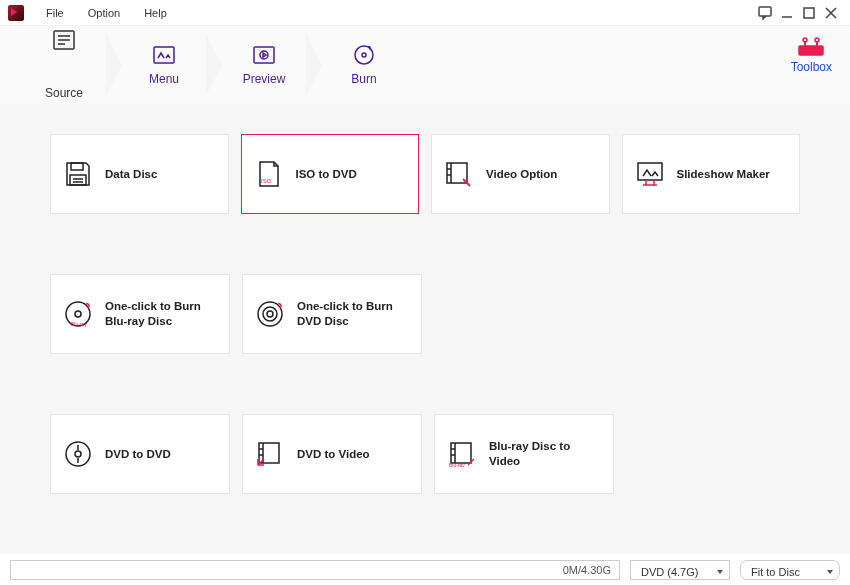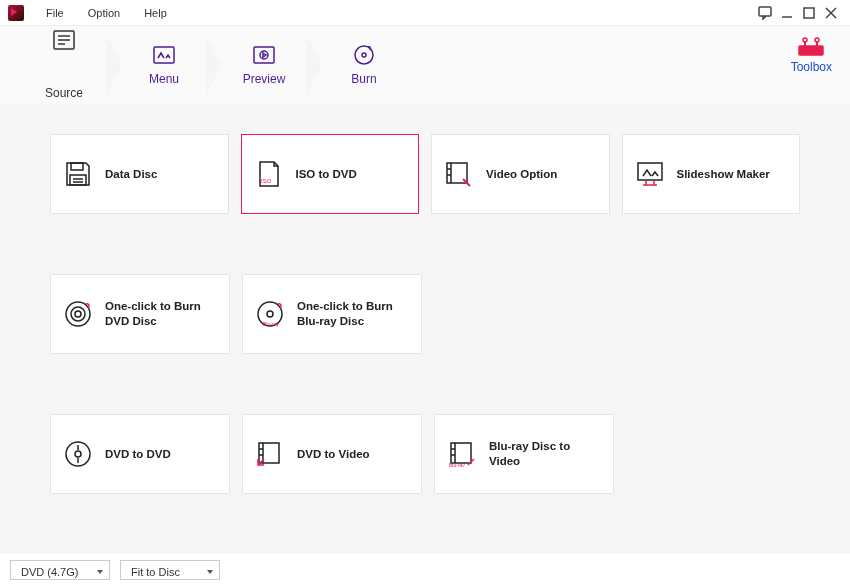--- a/index.html
+++ b/index.html
@@ -25,21 +25,21 @@
   .row { display: flex; gap: 12px; margin-bottom: 60px; }
   .card { width: 180px; height: 80px; background: #fff; border: 1px solid #e5e5e5; display: flex; align-items: center; padding: 0 12px; gap: 12px; cursor: pointer; }
   .card.selected { border: 1.5px solid #e91e4e; text-align: center; }
   .card-icon { width: 30px; height: 30px; flex-shrink: 0; display:flex; align-items:center; justify-content:center;}
   .card-label { font-size: 11.5px; font-weight: bold; color: #222; line-height: 1.3; }
   
   .bottombar { height: 31px; display: flex; align-items: center; padding: 0 10px; gap: 10px; }
   .progress { flex: 1; height: 20px; border: 1px solid #ccc; background: #fff; display: flex; align-items: center; justify-content: flex-end; padding: 0 8px; font-size: 11px; color: #555; }
   .dropdown { height: 20px; border: 1px solid #ccc; background: #fff; display: flex; align-items: center; padding: 4px 6px 0 10px; font-size: 11px; color: #333; cursor: pointer; gap:6px;}
   .dd1 { width: 100px; }
-  .dd2 { width: 100px; }
+  .dd2 { width: 100px; border-radius: 7px; }
   .caret { width:0;height:0;border-left:3px solid transparent;border-right:3px solid transparent;border-top:4px solid #555;}
   svg { stroke: currentColor; fill:none; stroke-width:1.5; }
 </style>
 </head>
 <body>
 
 <div class="titlebar">
   <div class="app-logo"></div>
   <div class="menu-item">File</div>
   <div class="menu-item">Option</div>
@@ -166,36 +166,36 @@
       <div class="card-label">Slideshow Maker</div>
     </div>
   </div>
 
   <div class="row">
     <div class="card">
       <div class="card-icon">
           <svg width="28" height="28" viewBox="0 0 28 28" style="stroke:#222">
             <circle cx="14" cy="14" r="12"></circle>
             <circle cx="14" cy="14" r="3"></circle>
+            <text x="7" y="26" font-size="5" fill="#e91e4e" stroke="none">Blu-ray</text>
+            <path d="M22 4 C25 3 26 6 24 8" stroke="#e91e4e"></path>
+          </svg>
+        </div>
+      <div class="card-label">One-click to Burn Blu-ray Disc</div>
+    </div>
+    <div class="card">
+      <div class="card-icon">
+          <svg width="28" height="28" viewBox="0 0 28 28" style="stroke:#222">
+            <circle cx="14" cy="14" r="12"></circle>
+            <circle cx="14" cy="14" r="3"></circle>
             <circle cx="14" cy="14" r="7"></circle>
             <path d="M22 4 C25 3 26 6 24 8" stroke="#e91e4e"></path>
           </svg>
         </div>
       <div class="card-label">One-click to Burn DVD Disc</div>
-    </div>
-    <div class="card">
-      <div class="card-icon">
-          <svg width="28" height="28" viewBox="0 0 28 28" style="stroke:#222">
-            <circle cx="14" cy="14" r="12"></circle>
-            <circle cx="14" cy="14" r="3"></circle>
-            <text x="7" y="26" font-size="5" fill="#e91e4e" stroke="none">Blu-ray</text>
-            <path d="M22 4 C25 3 26 6 24 8" stroke="#e91e4e"></path>
-          </svg>
-        </div>
-      <div class="card-label">One-click to Burn Blu-ray Disc</div>
     </div>
   </div>
 
   <div class="row" style="margin-bottom:12px">
     <div class="card">
       <div class="card-icon">
           <svg width="28" height="28" viewBox="0 0 28 28" style="stroke:#222">
             <circle cx="14" cy="14" r="12"></circle>
             <circle cx="14" cy="14" r="3"></circle>
             <path d="M14 5 V10 M14 18 V23"></path>
@@ -221,20 +221,23 @@
             <text x="1" y="26" font-size="5" fill="#e91e4e" stroke="none">Blu-ray</text>
             <path d="M20 24 L26 18" stroke="#e91e4e"></path>
           </svg>
         </div>
       <div class="card-label">Blu-ray Disc to Video</div>
     </div>
   </div>
 </div>
 
 <div class="bottombar">
+  <div class="progress">
+    <span>0M/4.30G</span>
+  </div>
   <div class="dropdown dd1">
     <span>DVD (4.7G)</span>
     <span style="flex:1"></span>
       <span class="caret"></span>
   </div>
   <div class="dropdown dd2">
     <span>Fit to Disc</span>
     <span style="flex:1"></span>
       <span class="caret"></span>
   </div>

